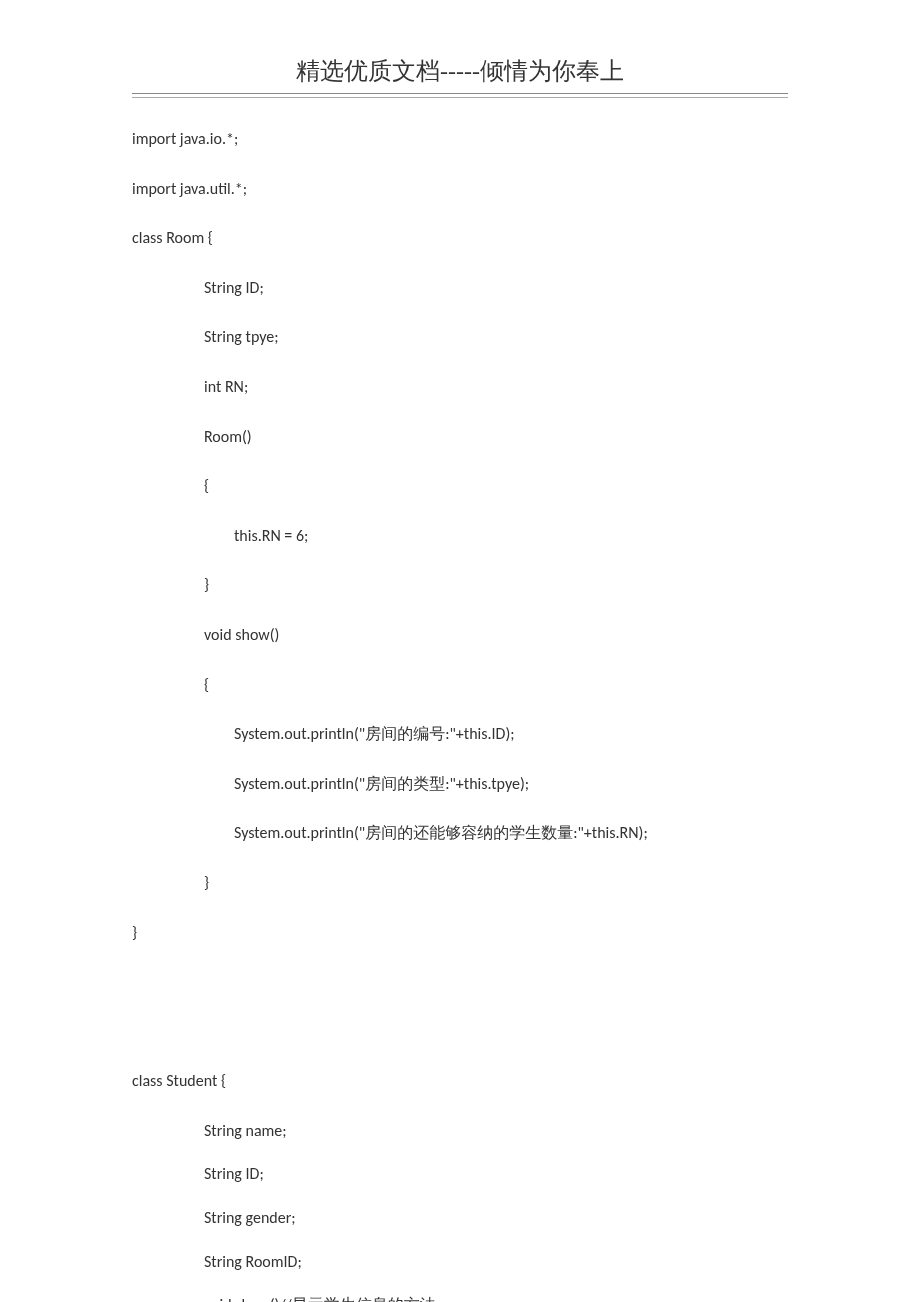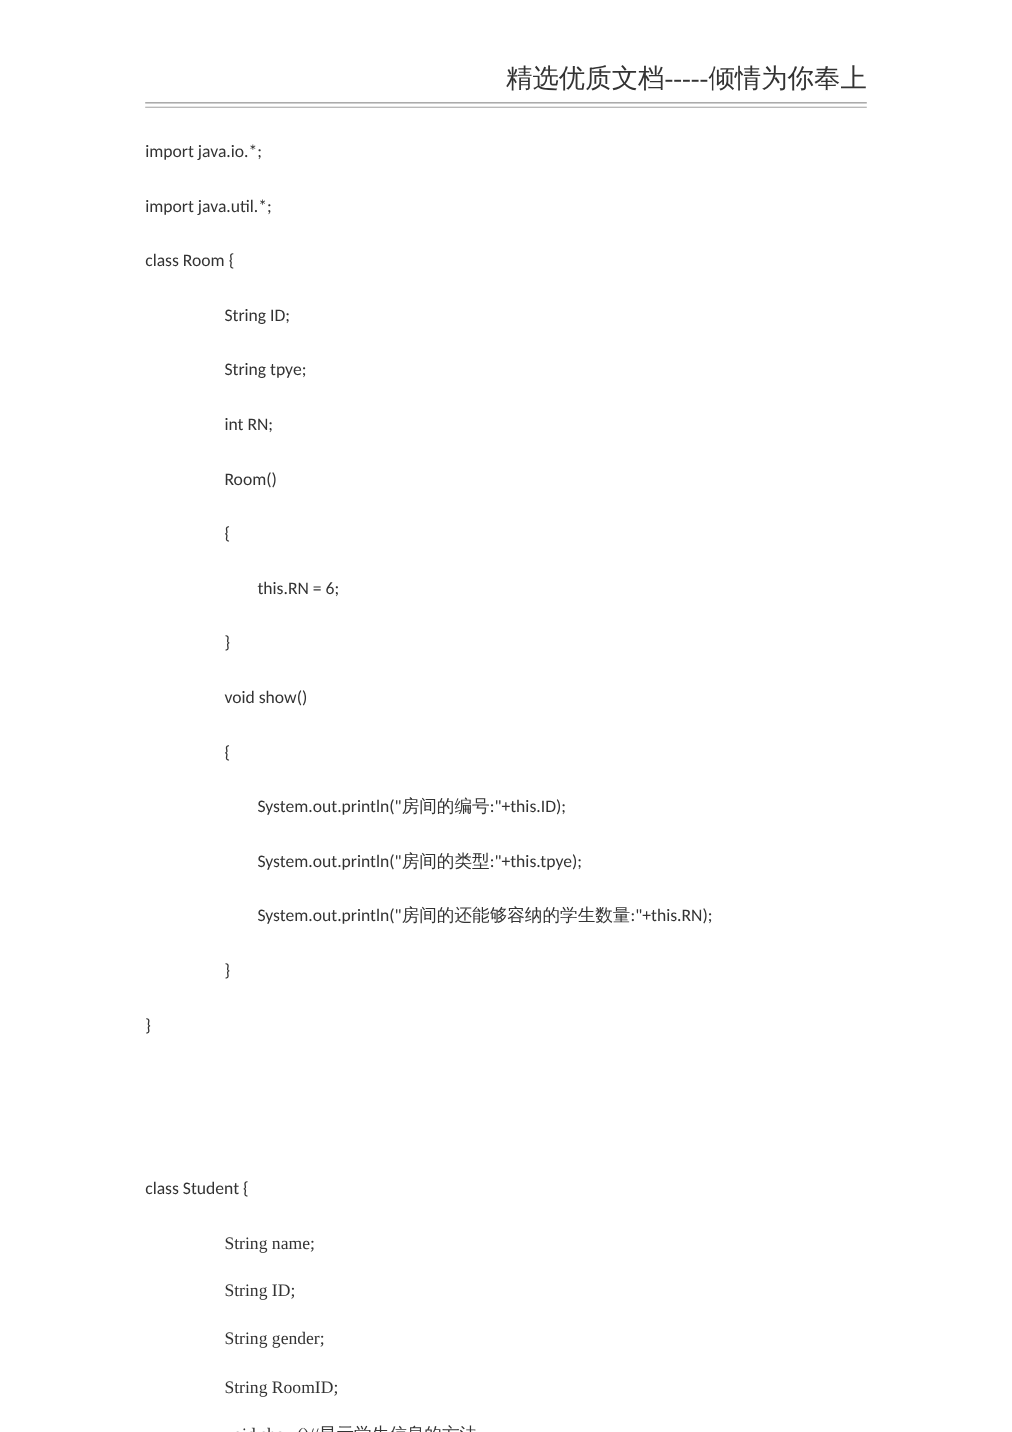--- a/index.html
+++ b/index.html
@@ -9,21 +9,21 @@
     width: 920px;
     font-family: Calibri, "Microsoft YaHei", Arial, sans-serif;
     color: #333333;
   }
   .page {
     padding: 55px 132px 30px 132px;
     box-sizing: border-box;
     width: 920px;
   }
   .header-title {
-    text-align: right;
+    text-align: center;
     font-family: "SimSun", "宋体", serif;
     font-size: 24px;
     color: #333333;
     margin-bottom: 6px;
     font-weight: normal;
   }
   .header-rule {
     border: none;
     border-top: 1.5px solid #888888;
     border-bottom: 0.5px solid #aaaaaa;
@@ -36,21 +36,20 @@
     line-height: 1.6;
     color: #333333;
     white-space: pre;
   }
   .code-line {
     margin: 0 0 24px 0;
     white-space: pre-wrap;
   }
   .code-line.tight {
     margin: 0 0 18px 0;
-    font-family: Liberation Serif, serif;
   }
   .ind1 { padding-left: 72px; }
   .ind2 { padding-left: 102px; }
 </style>
 </head>
 <body>
 
 <div class="page">
 
   <div class="header-title">精选优质文档-----倾情为你奉上</div>

